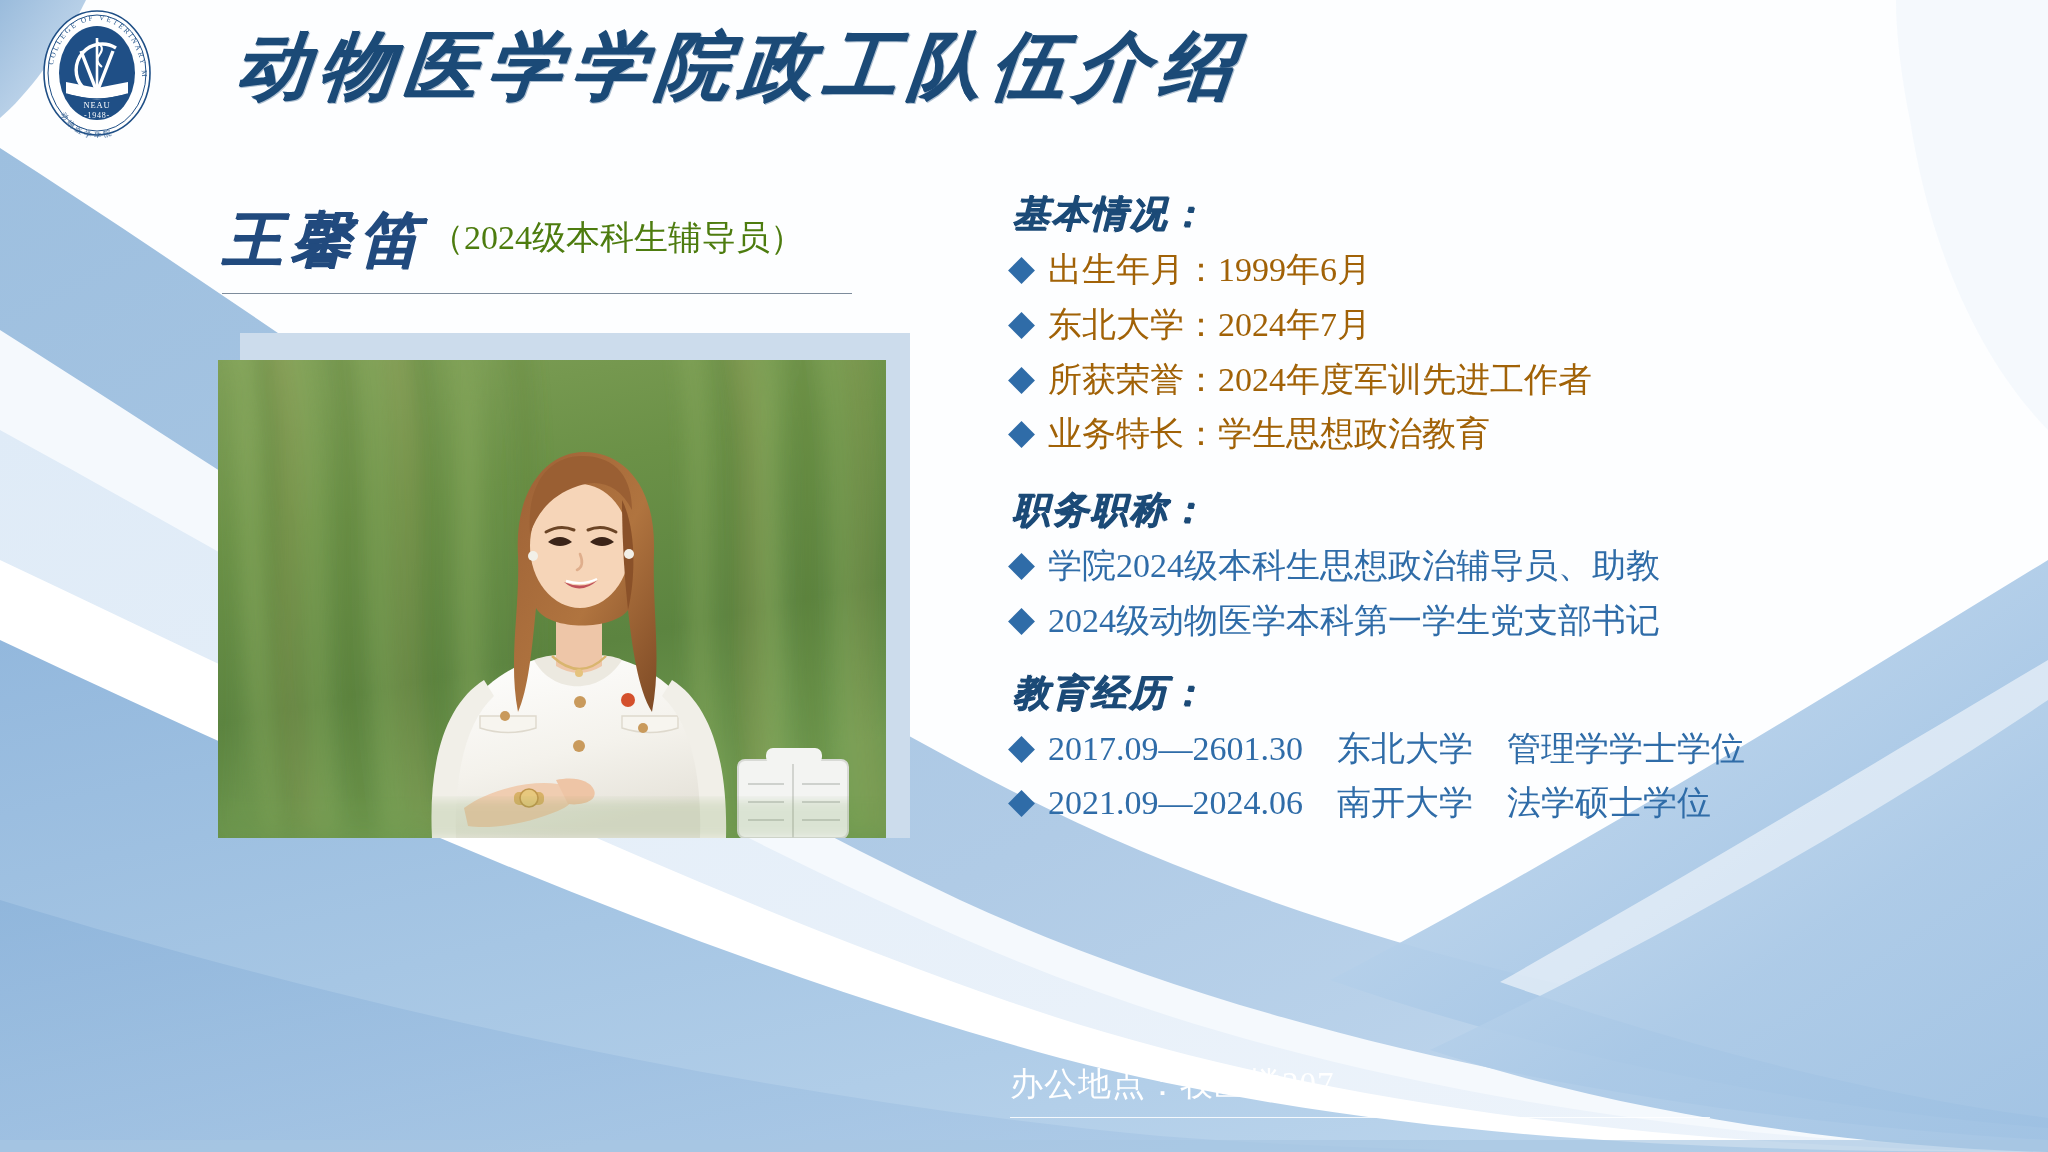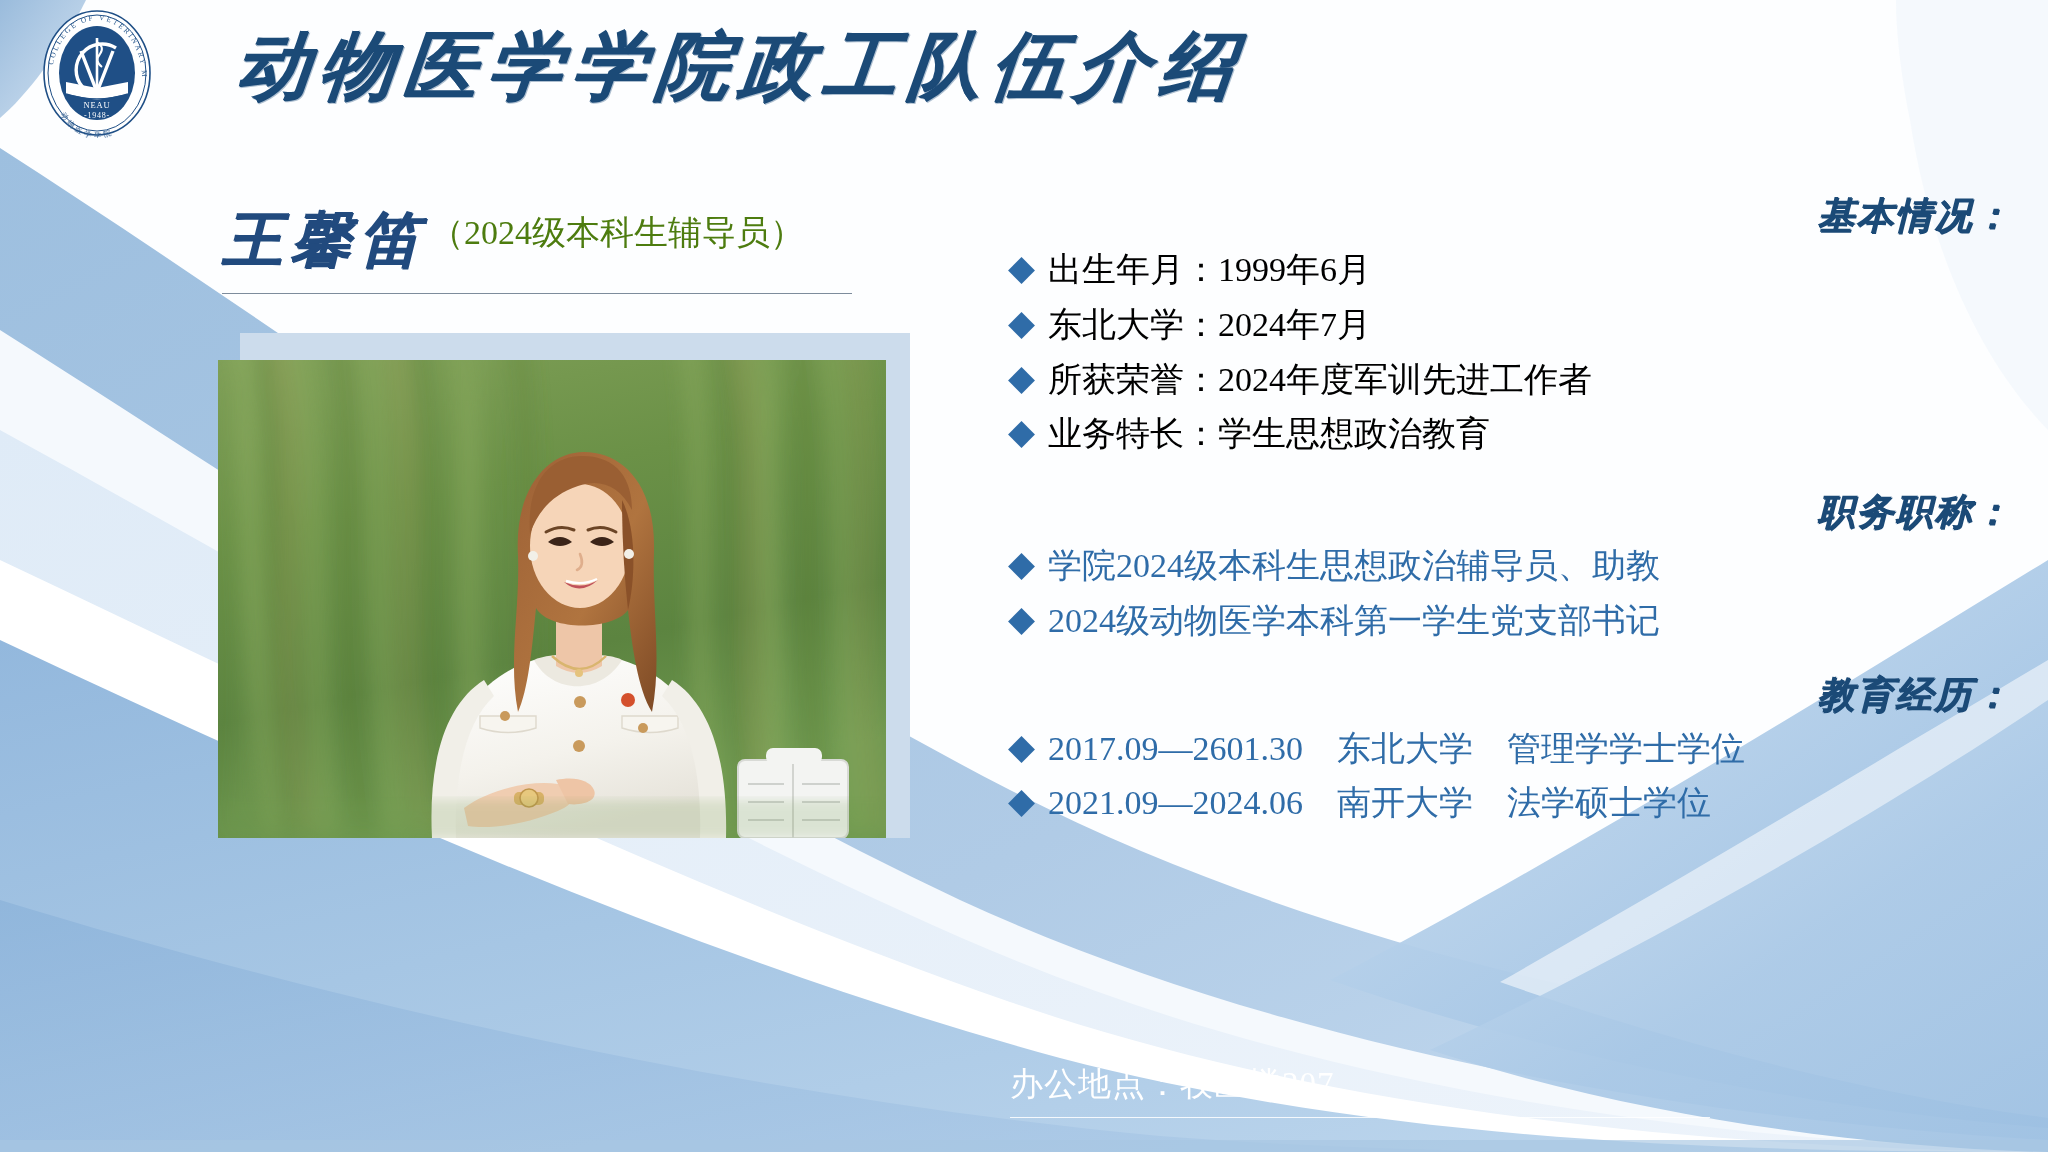--- a/index.html
+++ b/index.html
@@ -23,21 +23,21 @@
     position:absolute;left:236px;top:28px;
     font-family:"Liberation Serif","DejaVu Serif",serif;
     font-size:74px;line-height:1.05;font-weight:700;font-style:italic;
     color:#1b4a77;letter-spacing:10px;white-space:nowrap;
     text-shadow:1px 1px 0 #1b4a77, 2px 2px 0 rgba(27,74,119,.35);
     transform:skewX(-6deg);
   }
 
   
   .left-col{position:absolute;left:0;top:190px;width:950px;height:720px;}
-  .name-row{position:absolute;left:222px;top:20px;white-space:nowrap;display:flex;align-items:flex-start;}
+  .name-row{position:absolute;left:222px;top:20px;white-space:nowrap;display:flex;align-items:center;}
   .person-name{
     font-family:"Liberation Serif","DejaVu Serif",serif;
     font-size:60px;font-weight:700;font-style:italic;color:#214a7e;
     letter-spacing:8px;line-height:1;
     text-shadow:1px 1px 0 #214a7e;
   }
   .person-role{
     font-family:"Liberation Serif","DejaVu Serif",serif;
     font-size:34px;color:#4d7c0f;margin-left:4px;padding-bottom:5px;white-space:nowrap;
   }
@@ -49,36 +49,35 @@
   }
   .photo-frame{
     position:absolute;left:218px;top:170px;width:668px;height:478px;
     overflow:hidden;background:#4d6b3c;
   }
   .photo-svg{display:block;width:668px;height:478px;}
 
   
   .right-col{position:absolute;left:1012px;top:196px;width:1000px;}
   .sec-head{
-    font-family:Liberation Sans, sans-serif;
+    font-family:Liberation Mono, monospace;
     font-size:37px;font-weight:700;font-style:italic;color:#1b4a77;
     letter-spacing:2px;line-height:1.1;margin:0 0 10px 0;
     text-shadow:1px 1px 0 #1b4a77;
-    text-align:right;
   }
   .sec{margin-bottom:34px;}
   .sec.tight{margin-bottom:30px;}
   .bullet-row{display:flex;align-items:flex-start;margin:0 0 8px 0;}
   .dia{
     flex:0 0 auto;width:19px;height:19px;margin-top:14px;margin-right:17px;
     background:#2f6ca8;transform:rotate(45deg);
   }
   .bullet-txt{
     font-family:"Liberation Serif","DejaVu Serif",serif;
-    font-size:34px;line-height:1.38;color:#000000;white-space:nowrap;
+    font-size:34px;line-height:1.38;color:#a16207;white-space:nowrap;
   }
   .bullet-txt.dark{color:#2f6ca8;}
 
   
   .footer{position:absolute;left:1010px;top:1062px;width:960px;}
   .footer-txt{
     font-family:"Liberation Serif","DejaVu Serif",serif;
     font-size:33px;color:#ffffff;white-space:nowrap;letter-spacing:1px;
   }
   .footer-rule{margin-top:10px;width:700px;height:1px;background:rgba(255,255,255,.85);}

